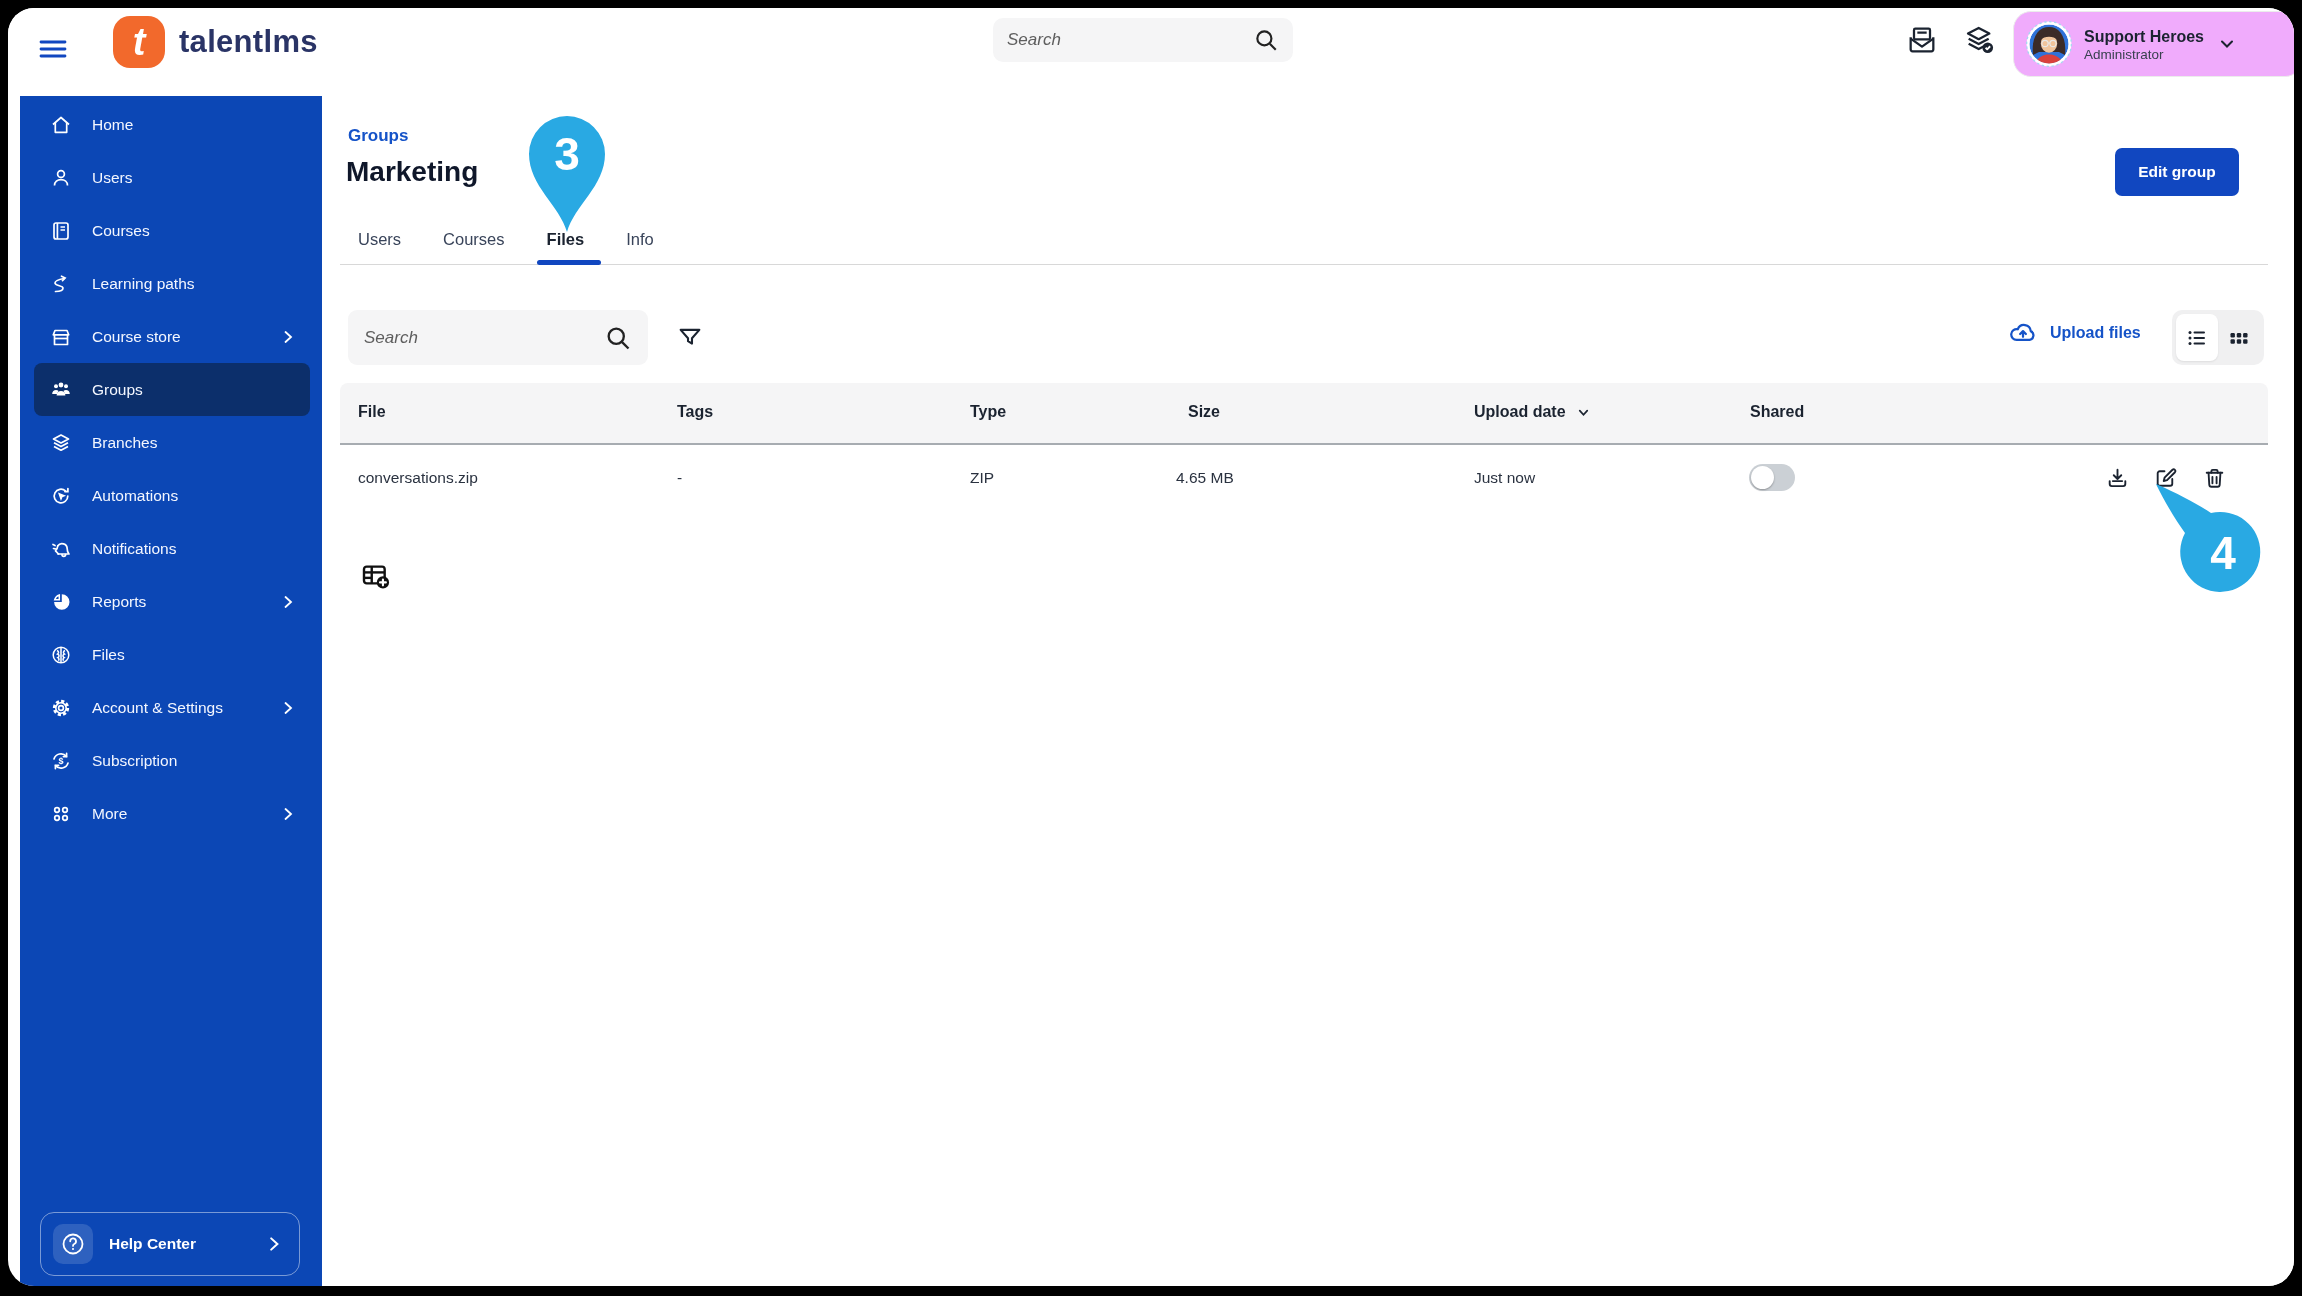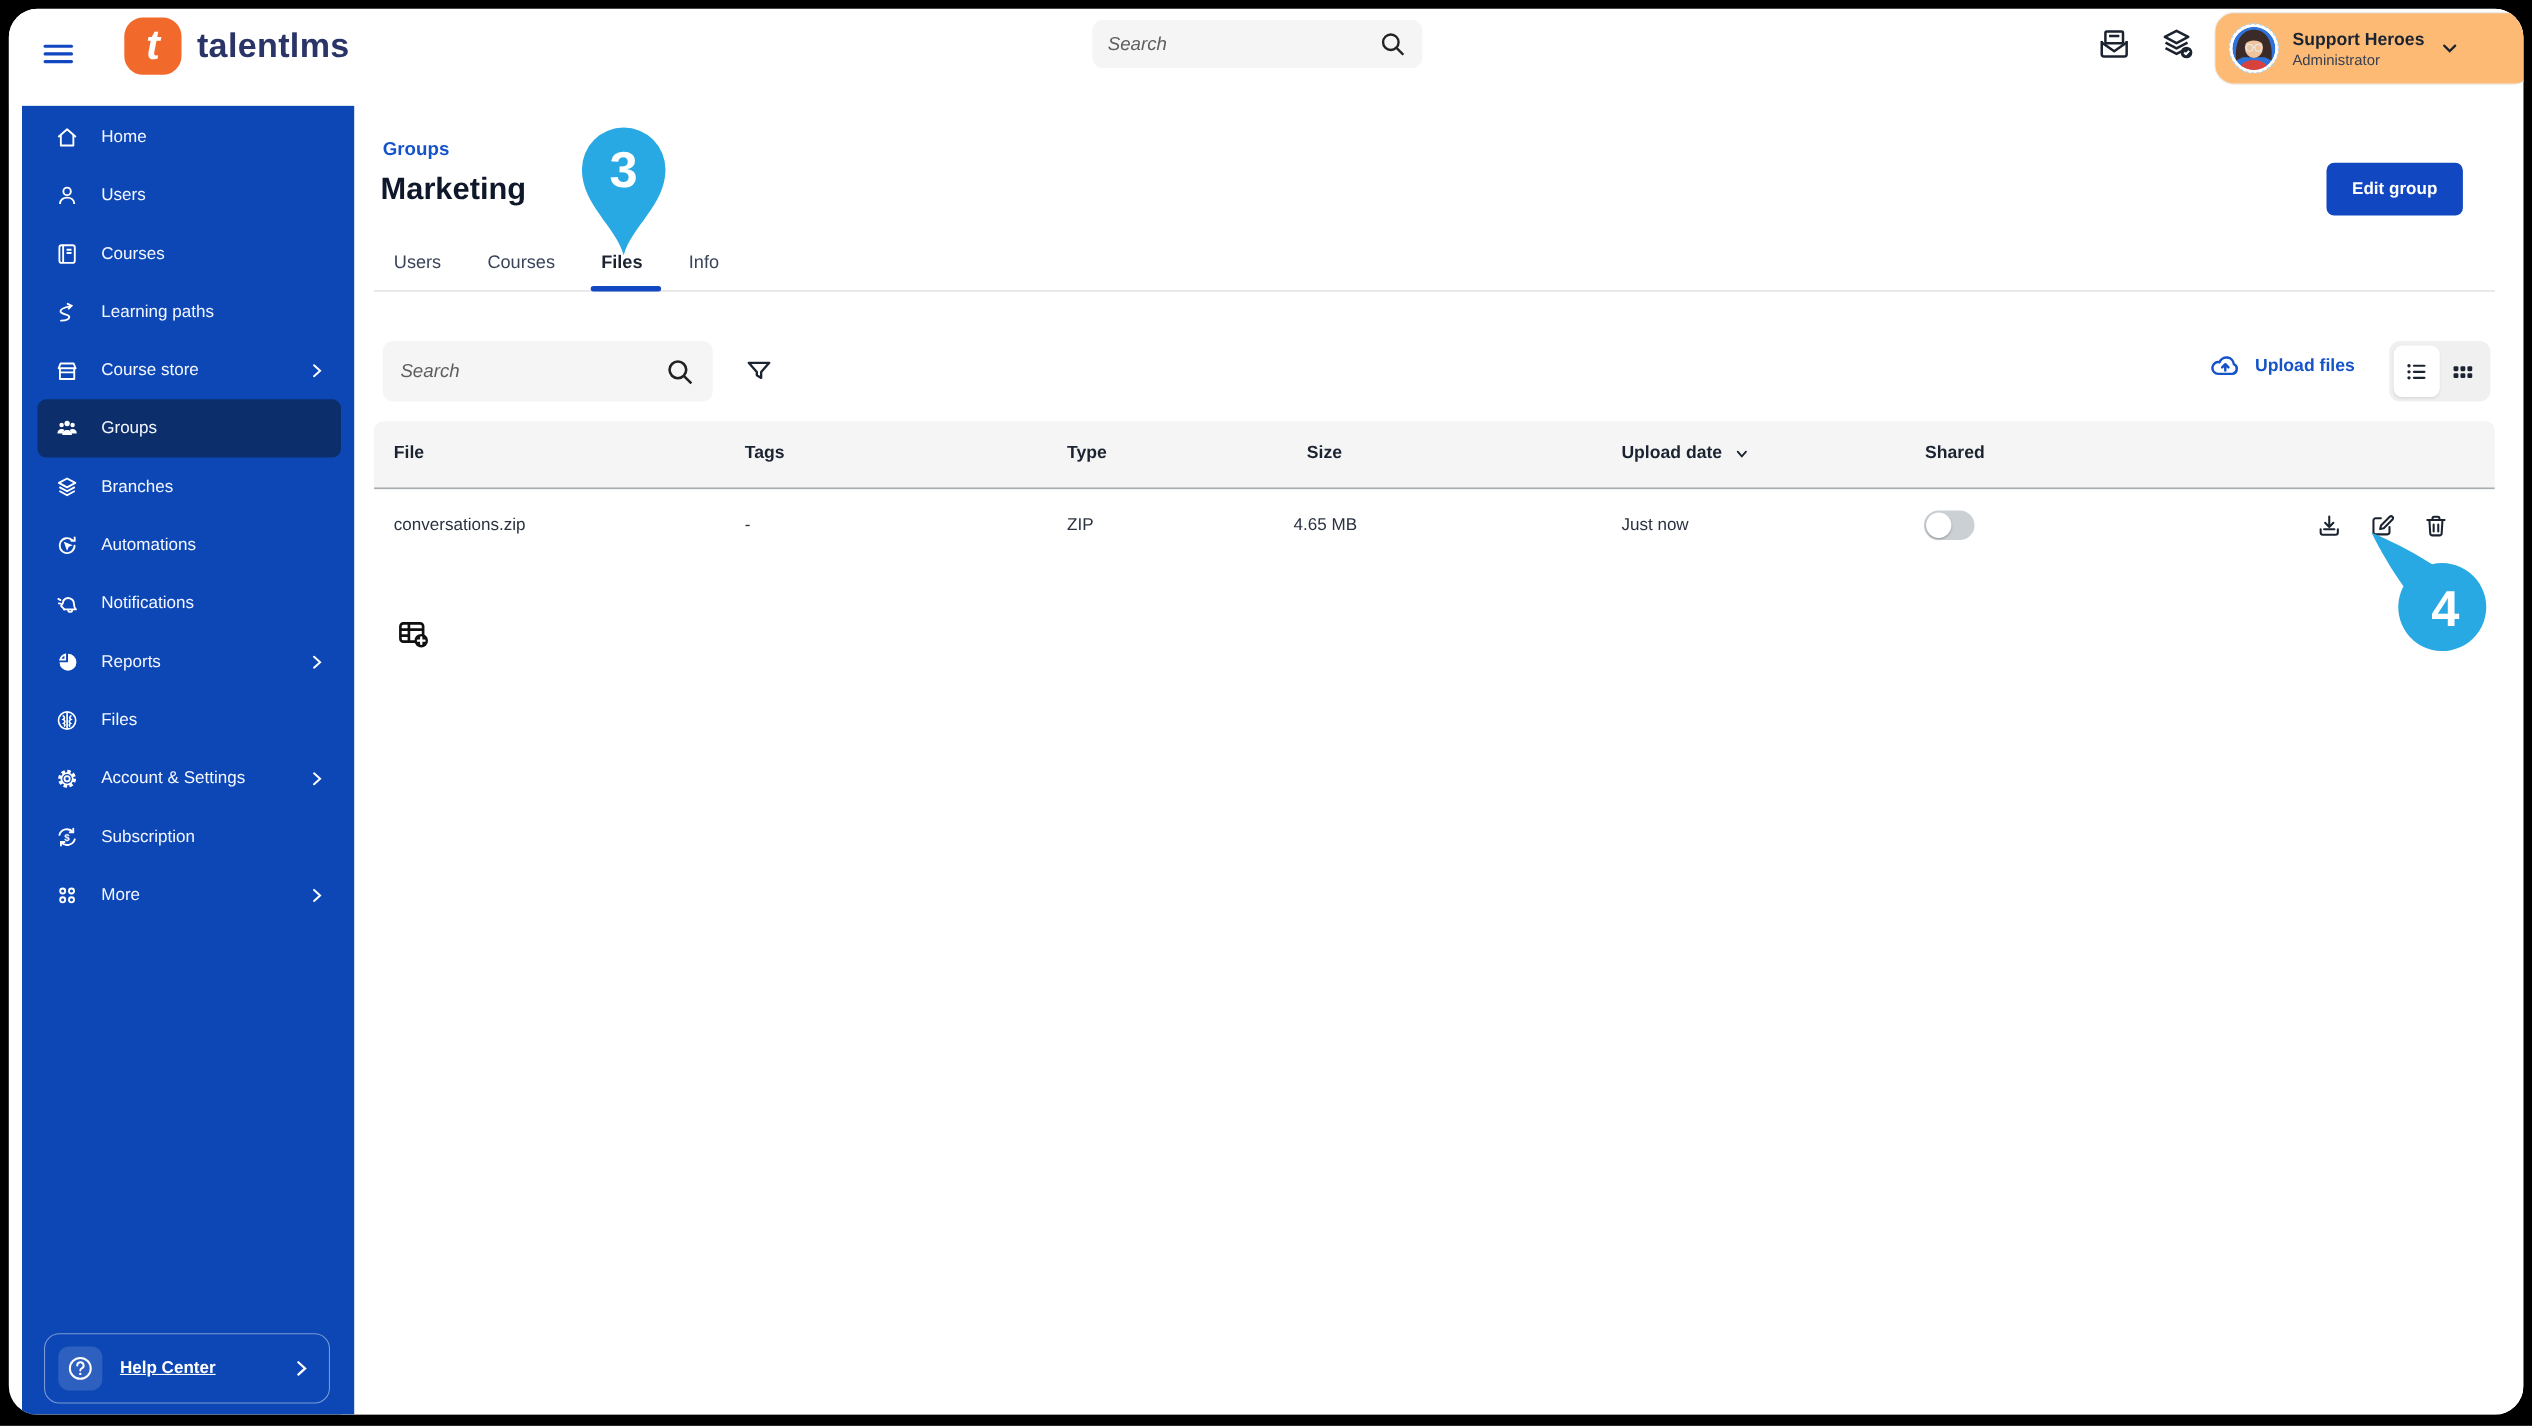--- a/index.html
+++ b/index.html
@@ -10,35 +10,35 @@
   
   .topbar { position:absolute; top:0; left:0; right:0; height:88px; background:#fff; z-index:5; }
   .hamburger { position:absolute; left:30px; top:26px; width:30px; height:30px; cursor:pointer; }
   .logo { position:absolute; left:105px; top:6px; height:56px; display:flex; align-items:center; gap:14px; }
   .logo-badge { width:52px; height:52px; background:#F2692C; border-radius:17px; color:#fff; display:flex; align-items:center; justify-content:center; font-size:38px; font-weight:800; font-style:italic; }
   .logo-text { font-size:31px; font-weight:800; color:#2A3466; letter-spacing:.3px; }
   .top-search { position:absolute; left:985px; top:10px; width:300px; height:44px; background:#F5F5F6; border-radius:10px; display:flex; align-items:center; padding:0 14px; }
   .top-search input, .c-search input { border:none; outline:none; background:transparent; flex:1; font-size:17px; font-style:italic; color:#8b5cf6; font-family:"Liberation Sans", sans-serif; }
   .top-search input::placeholder, .c-search input::placeholder { color:#444; opacity:.85; }
   .tb-icon { position:absolute; top:16px; width:32px; height:32px; cursor:pointer; }
-  .profile { position:absolute; left:2005px; top:3px; width:290px; height:66px; border:1px solid #ececec; border-radius:18px; display:flex; align-items:center; padding:0 16px 0 12px; gap:12px; background:#fdba74; cursor:pointer; }
+  .profile { position:absolute; left:2005px; top:3px; width:290px; height:66px; border:1px solid #ececec; border-radius:18px; display:flex; align-items:center; padding:0 16px 0 12px; gap:12px; background:#f0abfc; cursor:pointer; }
   .avatar { width:46px; height:46px; flex:0 0 46px; }
   .p-name { font-size:16px; font-weight:700; color:#1B2330; line-height:1.25; }
   .p-role { font-size:13.5px; color:#38404F; }
 
   
   .sidebar { position:absolute; top:88px; left:12px; width:302px; bottom:0; background:#0C47B5; z-index:4; }
   .nav { padding-top:2px; }
   .si { height:53px; margin:0 12px 0 14px; padding:0 14px 0 16px; border-radius:8px; display:flex; align-items:center; gap:20px; color:#F4F7FF; font-size:15.5px; font-weight:500; cursor:pointer; }
   .si.active { background:#0C2F6B; }
   .si svg.ic { flex:0 0 22px; }
   .si .lbl { flex:1; }
   .help-box { position:absolute; left:20px; bottom:10px; width:260px; height:64px; border:1px solid rgba(255,255,255,.45); border-radius:14px; display:flex; align-items:center; gap:16px; padding:0 16px 0 12px; color:#fff; cursor:pointer; }
   .help-ic { width:40px; height:40px; background:rgba(255,255,255,.14); border-radius:10px; display:flex; align-items:center; justify-content:center; }
-  .help-lbl { flex:1; font-size:15.5px; font-weight:600;text-decoration:underline; }
+  .help-lbl { flex:1; font-size:15.5px; font-weight:600; }
 
   
   .content { position:absolute; top:88px; left:302px; right:0; bottom:0; background:#fff; }
   .breadcrumb { position:absolute; left:38px; top:30px; font-size:17px; font-weight:700; color:#1553C8; cursor:pointer; }
   .page-title { position:absolute; left:36px; top:60px; font-size:28px; font-weight:700; color:#0f172a; }
   .edit-btn { position:absolute; left:1805px; top:52px; width:124px; height:48px; background:#1147C0; border:none; border-radius:7px; color:#fff; font-size:15.5px; font-weight:600; cursor:pointer; font-family:"Liberation Sans", sans-serif; }
   .tabs { position:absolute; left:48px; top:134px; display:flex; gap:42px; }
   .tab { font-size:16.5px; color:#39445A; font-weight:500; cursor:pointer; }
   .tab.active { color:#1B2330; font-weight:700; }
   .tab-underline { position:absolute; left:227px; top:164px; width:64px; height:5px; background:#1147C0; border-radius:3px; }

